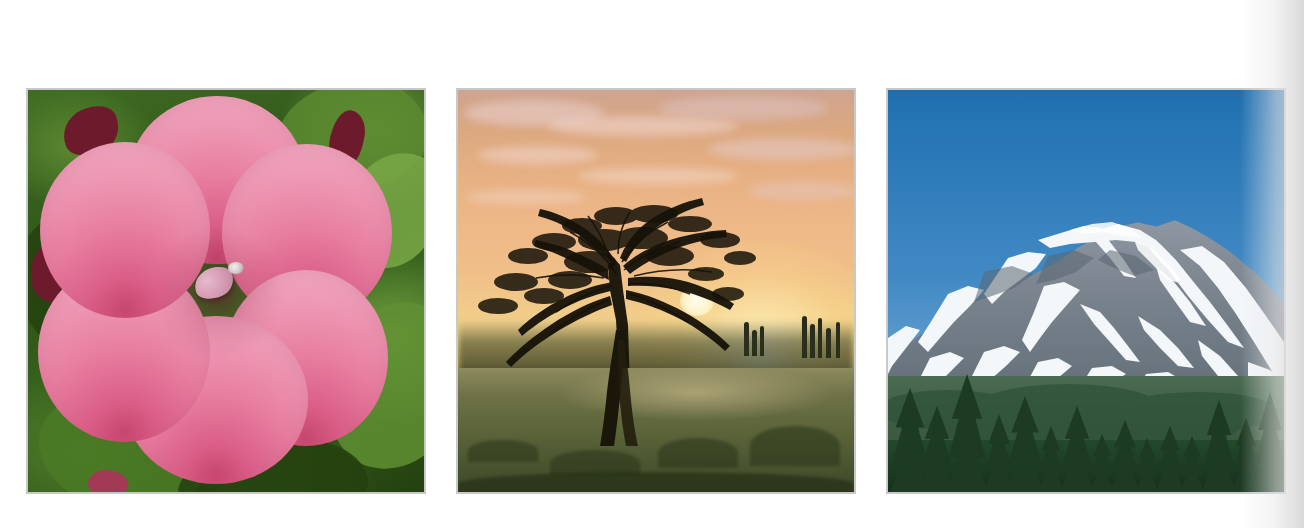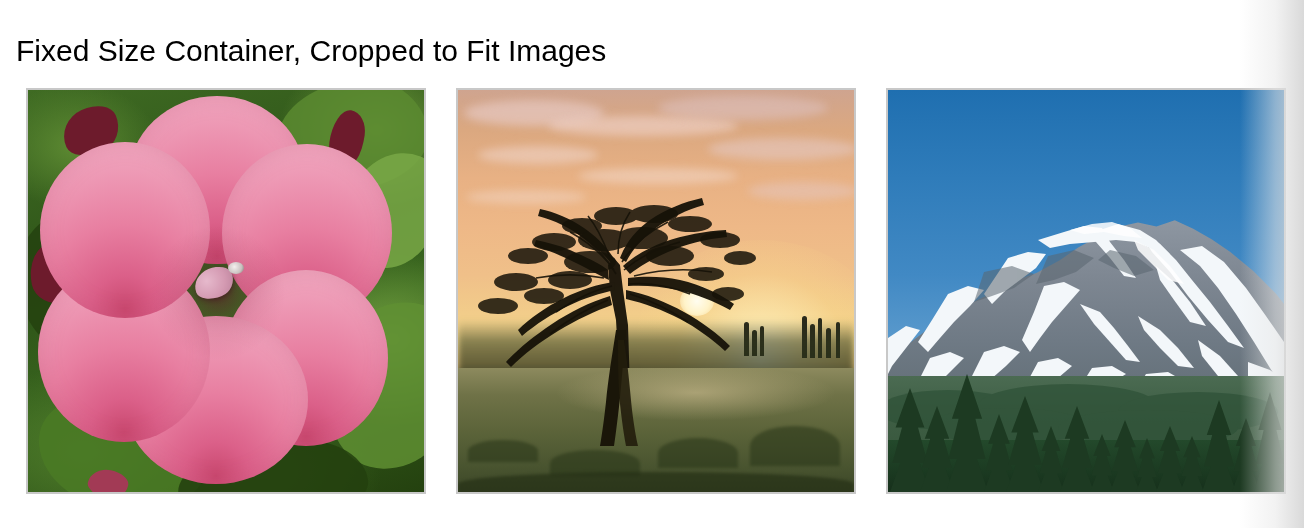--- a/index.html
+++ b/index.html
@@ -291,21 +291,20 @@
     height: 100%;
     background: linear-gradient(90deg, rgba(255,255,255,0) 0%, rgba(232,232,232,.55) 55%, rgba(215,215,215,.95) 100%);
     pointer-events: none;
   }
 </style>
 </head>
 <body>
 
 <div id="page-root">
 
-  <h1 class="page-heading">Fixed Size Container, Cropped to Fit Images</h1>
 
   <div class="gallery">
 
     <div class="img-frame">
       <div class="img-inner">
         <div class="scene flower-scene">
           <div class="leaf l1"></div>
           <div class="leaf l3"></div>
           <div class="leaf l6"></div>
           <div class="leaf l2"></div>

